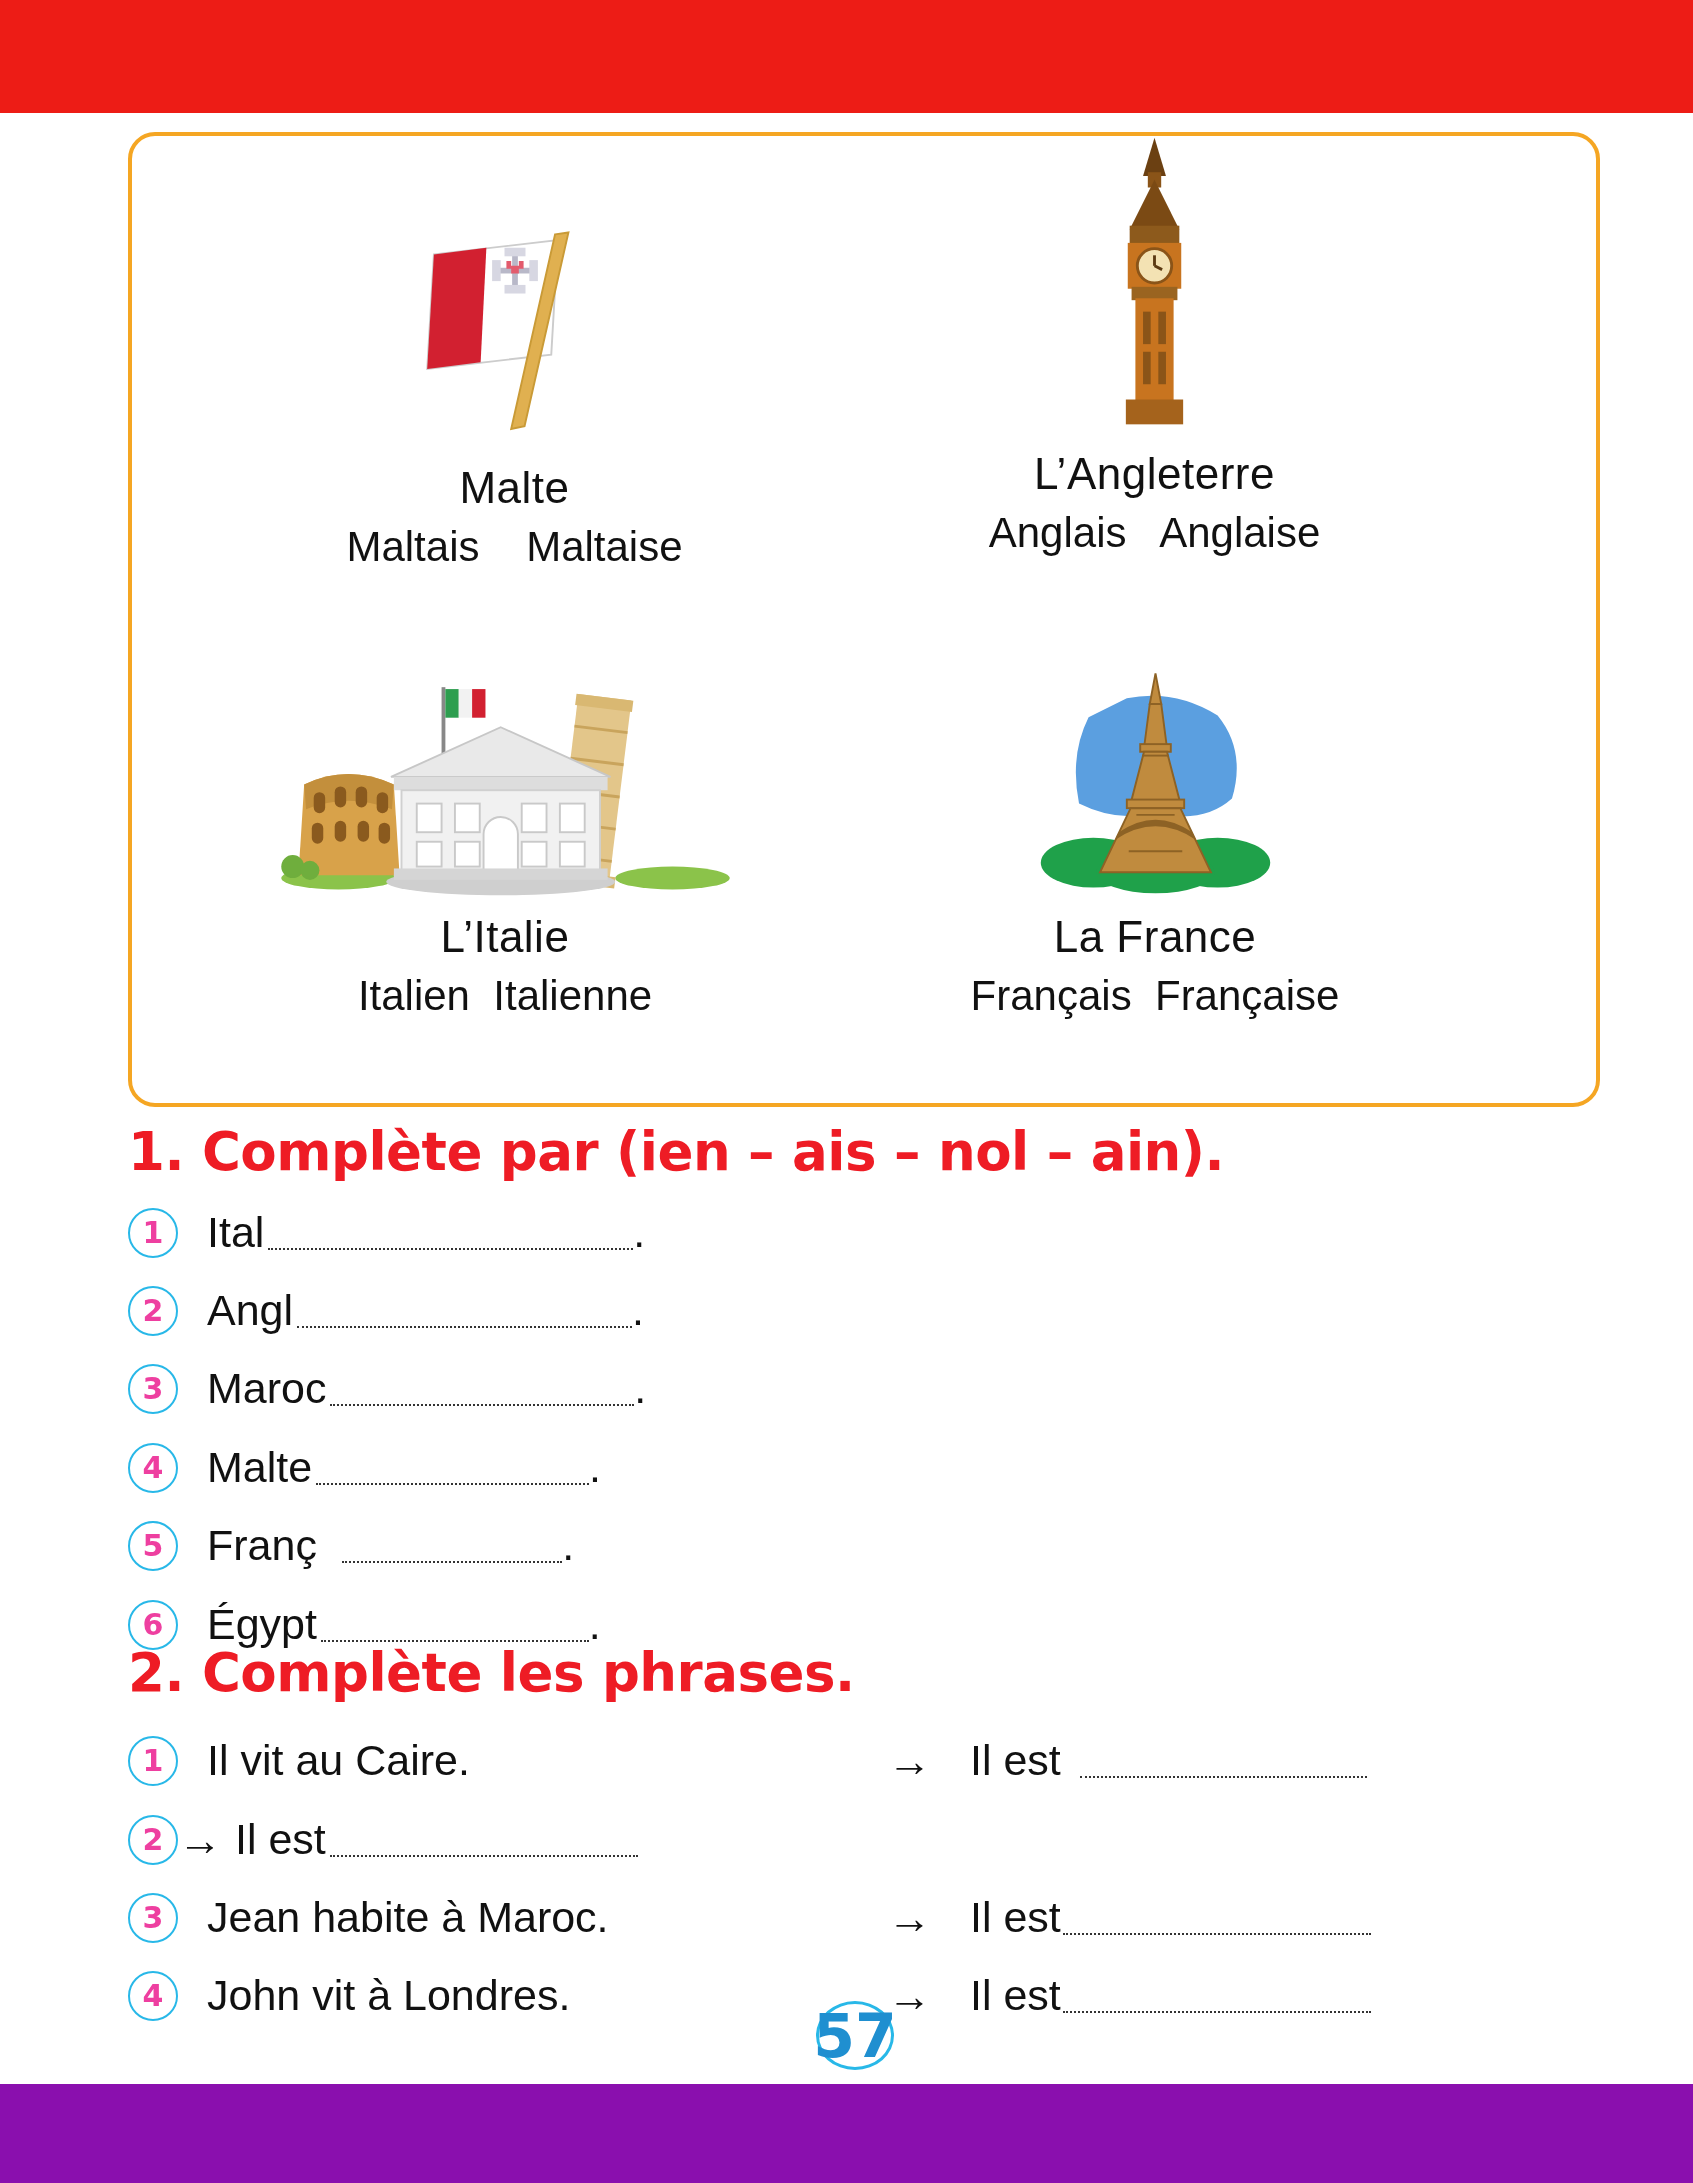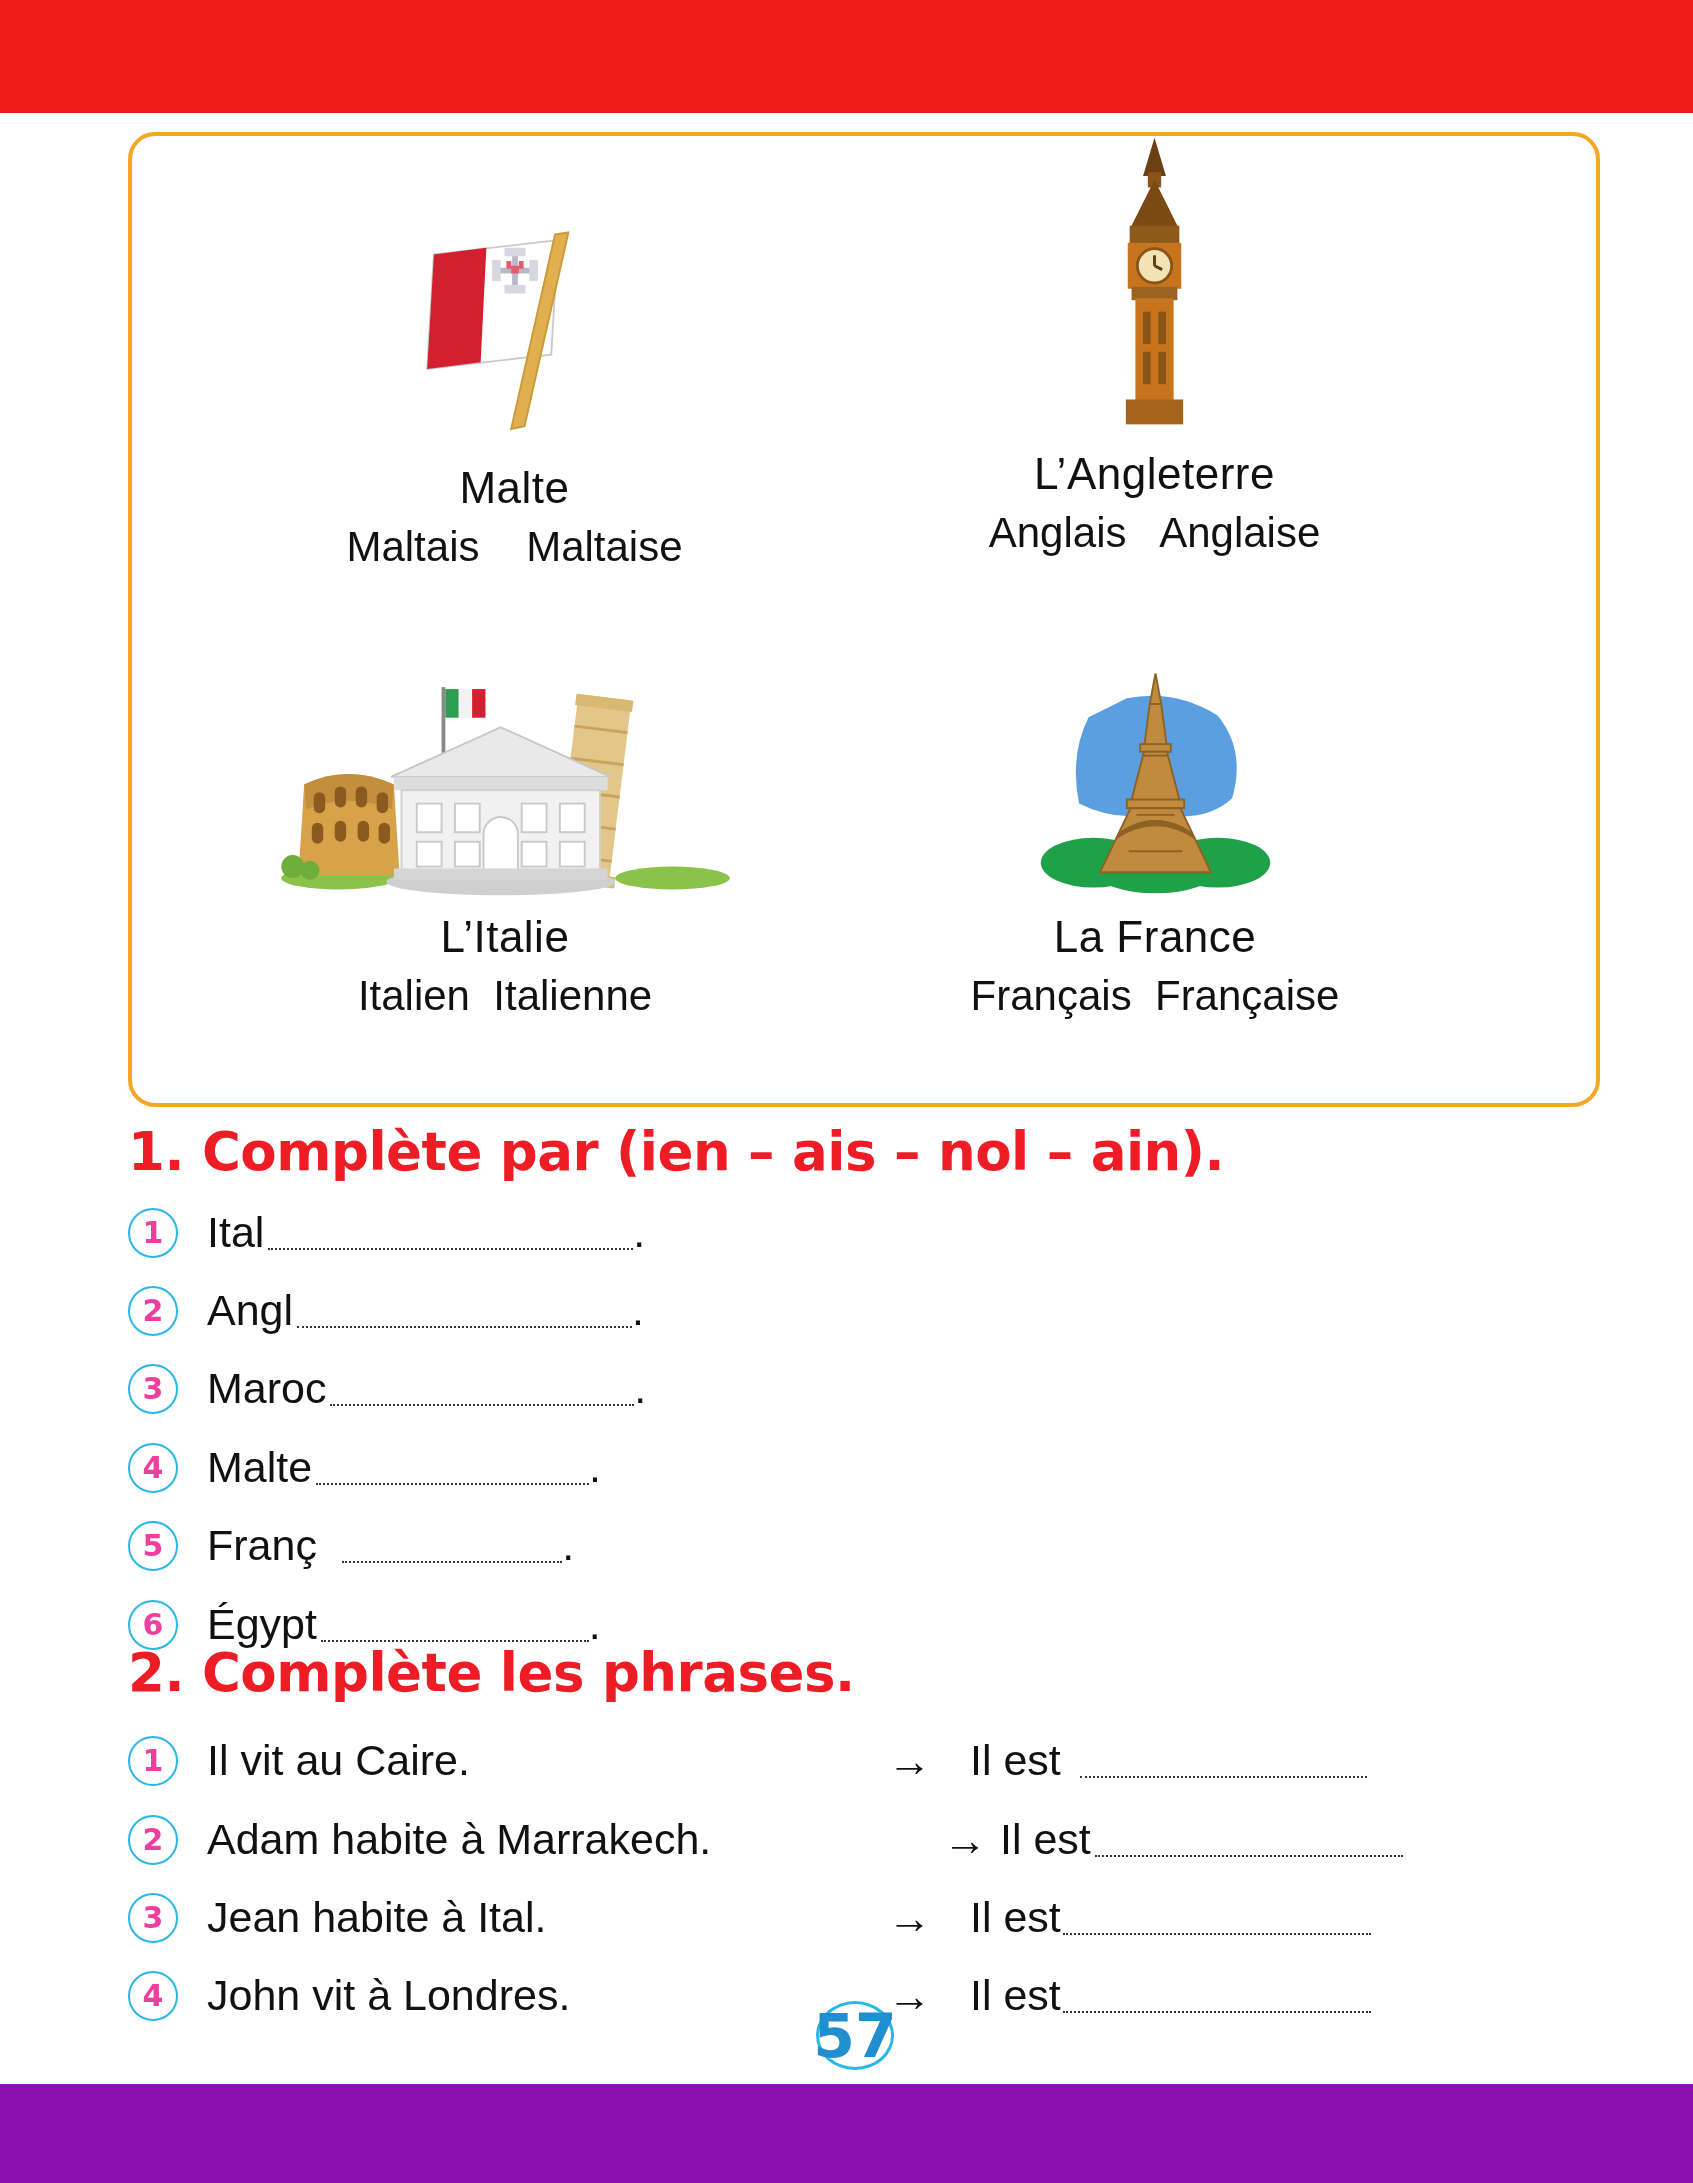--- a/index.html
+++ b/index.html
@@ -352,29 +352,28 @@
   <div class="q-row" style="left:96px; top:1618px;">
     <div class="num">1</div>
     <div class="q-text" style="width:669px;">Il vit au Caire.</div>
     <div class="arrow" style="width:67px;">→</div>
     <div class="q-text" style="margin-left:27px;">Il est</div>
     <div class="dots" style="width:287px; margin-left:19px;"></div>
   </div>
 
   <div class="q-row" style="left:96px; top:1697px;">
     <div class="num">2</div>
-    <div class="q-text" style="width:736px;">Adam habite à Marrakech.</div>
     <div class="arrow" style="width:0px;">→</div>
     <div class="q-text" style="margin-left:57px;">Il est</div>
     <div class="dots" style="width:308px; margin-left:3.8px;"></div>
   </div>
 
   <div class="q-row" style="left:96px; top:1775px;">
     <div class="num">3</div>
-    <div class="q-text" style="width:669px;">Jean habite à Ital.</div>
+    <div class="q-text" style="width:669px;">Jean habite à Maroc.</div>
     <div class="arrow" style="width:67px;">→</div>
     <div class="q-text" style="margin-left:27px;">Il est</div>
     <div class="dots" style="width:308px; margin-left:1.9px;"></div>
   </div>
 
   <div class="q-row" style="left:96px; top:1853px;">
     <div class="num">4</div>
     <div class="q-text" style="width:669px;">John vit à Londres.</div>
     <div class="arrow" style="width:67px;">→</div>
     <div class="q-text" style="margin-left:27px;">Il est</div>

